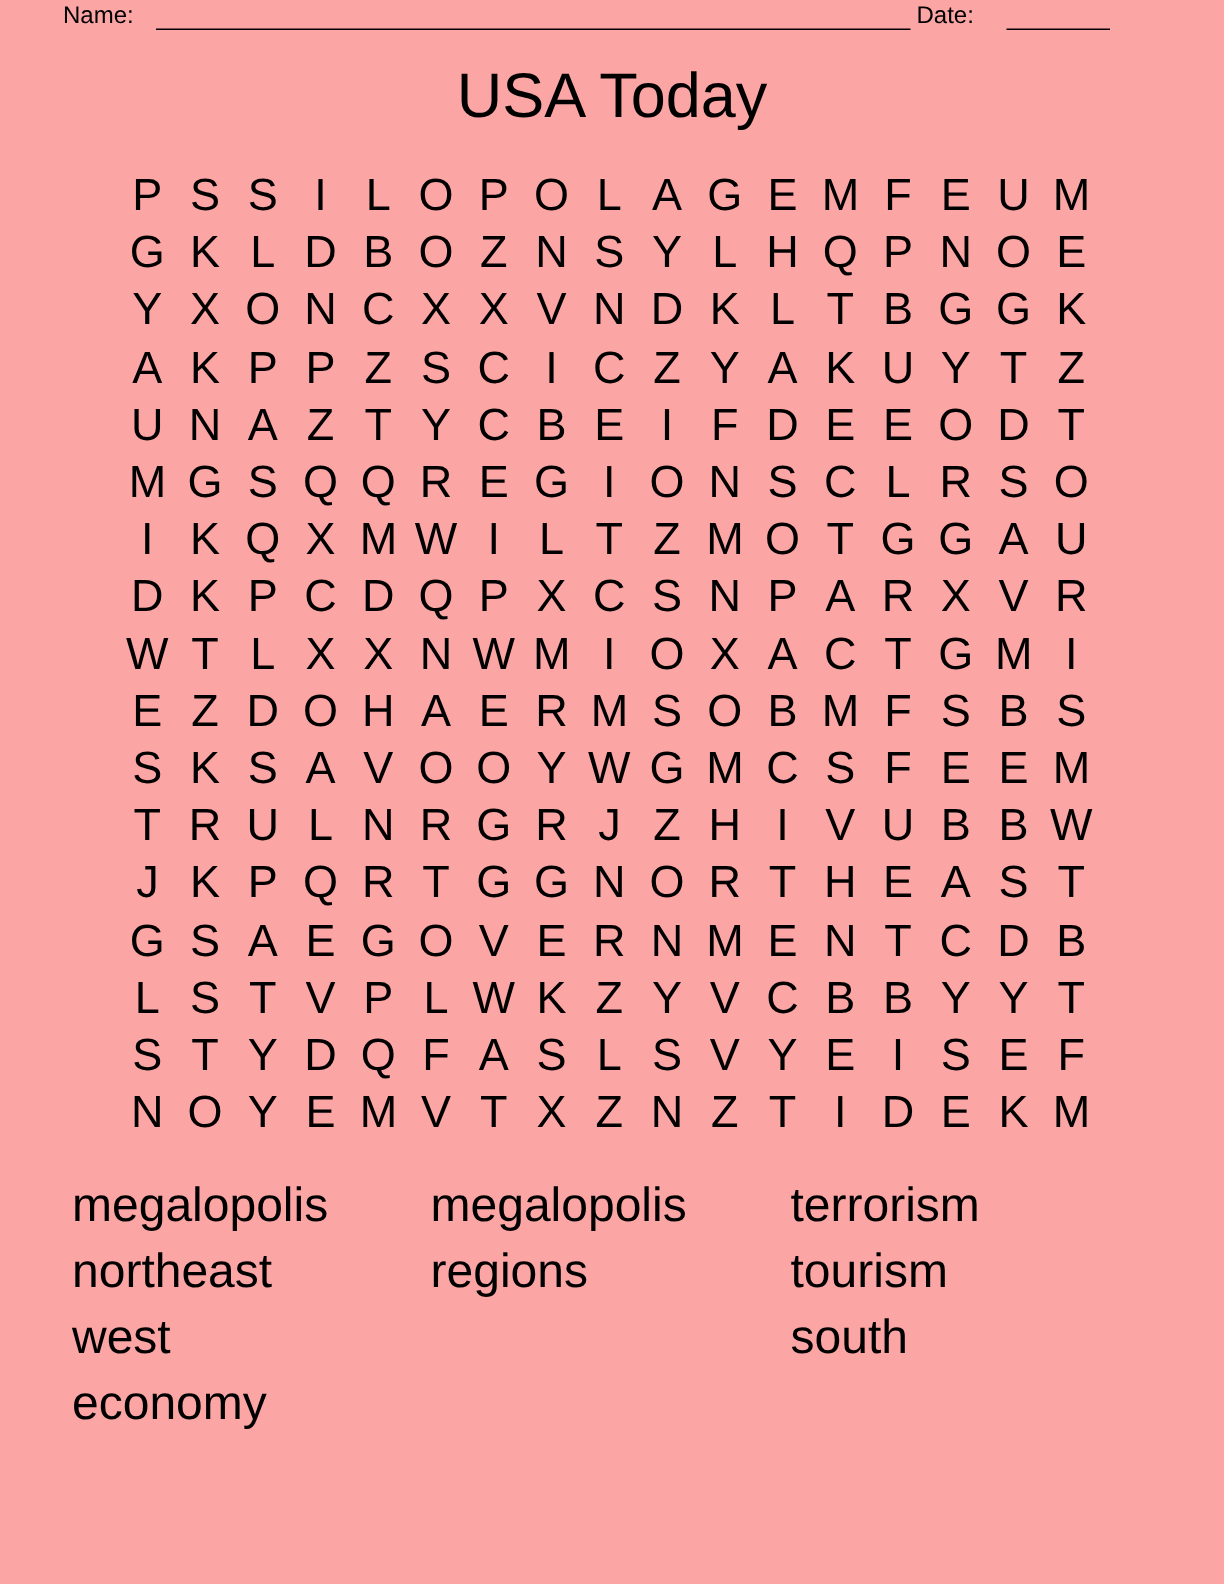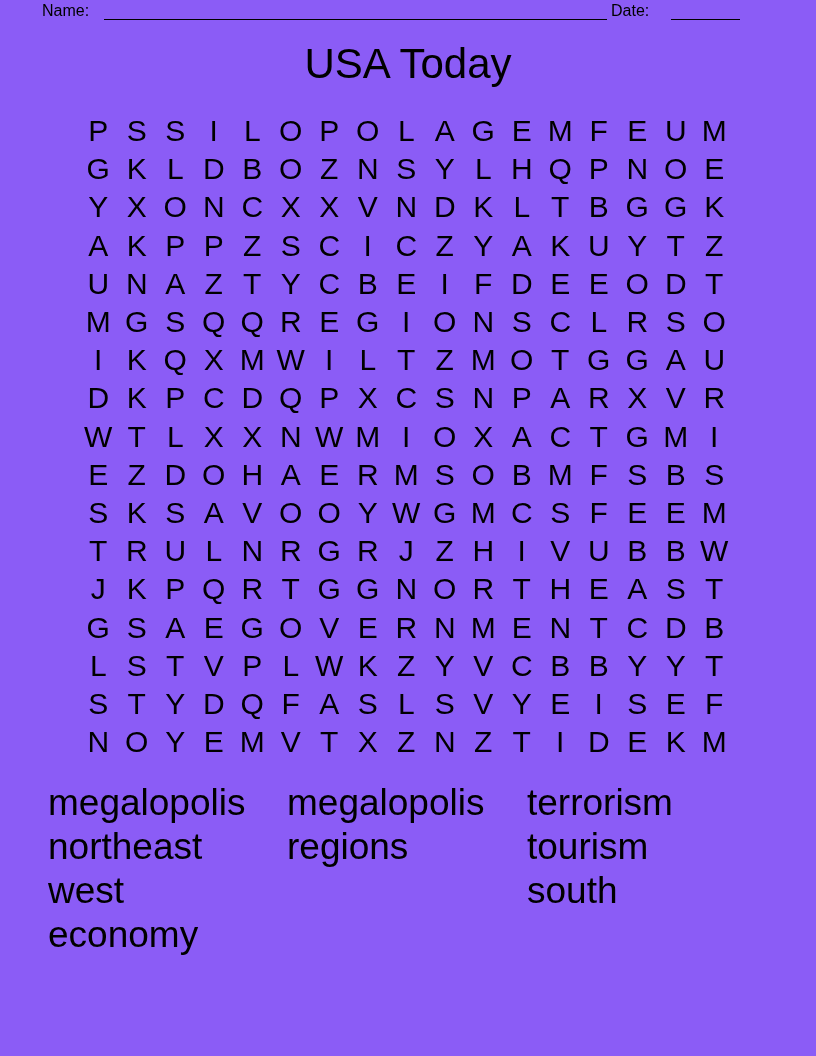--- a/index.html
+++ b/index.html
@@ -1,21 +1,21 @@
 <!DOCTYPE html>
 <html><head>
 <meta charset="utf-8">
 <style>
   * { margin: 0; padding: 0; box-sizing: border-box; }
   html, body { background: #ffffff; }
   .page {
     position: relative;
     width: 816px;
     height: 1056px;
-    background: #8b5cf6;
+    background: #fca5a5;
     color: #000000;
     font-family: "Liberation Sans", sans-serif;
     overflow: hidden;
   }
   .hdr-label {
     position: absolute;
     top: 2px;
     font-size: 16px;
     line-height: 18px;
     color: #000000;
@@ -65,21 +65,21 @@
     width: 816px;
   }
   .word-col {
     position: absolute;
     top: 0;
   }
   .word-col-1 { left: 48px; }
   .word-col-2 { left: 287px; }
   .word-col-3 { left: 527px; }
   .word {
-    font-size: 37px;
+    font-size: 32px;
     line-height: 44px;
     font-weight: 400;
     color: #000000;
     white-space: nowrap;
   }
 </style>
 </head>
 <body>
 
 <div class="page">

